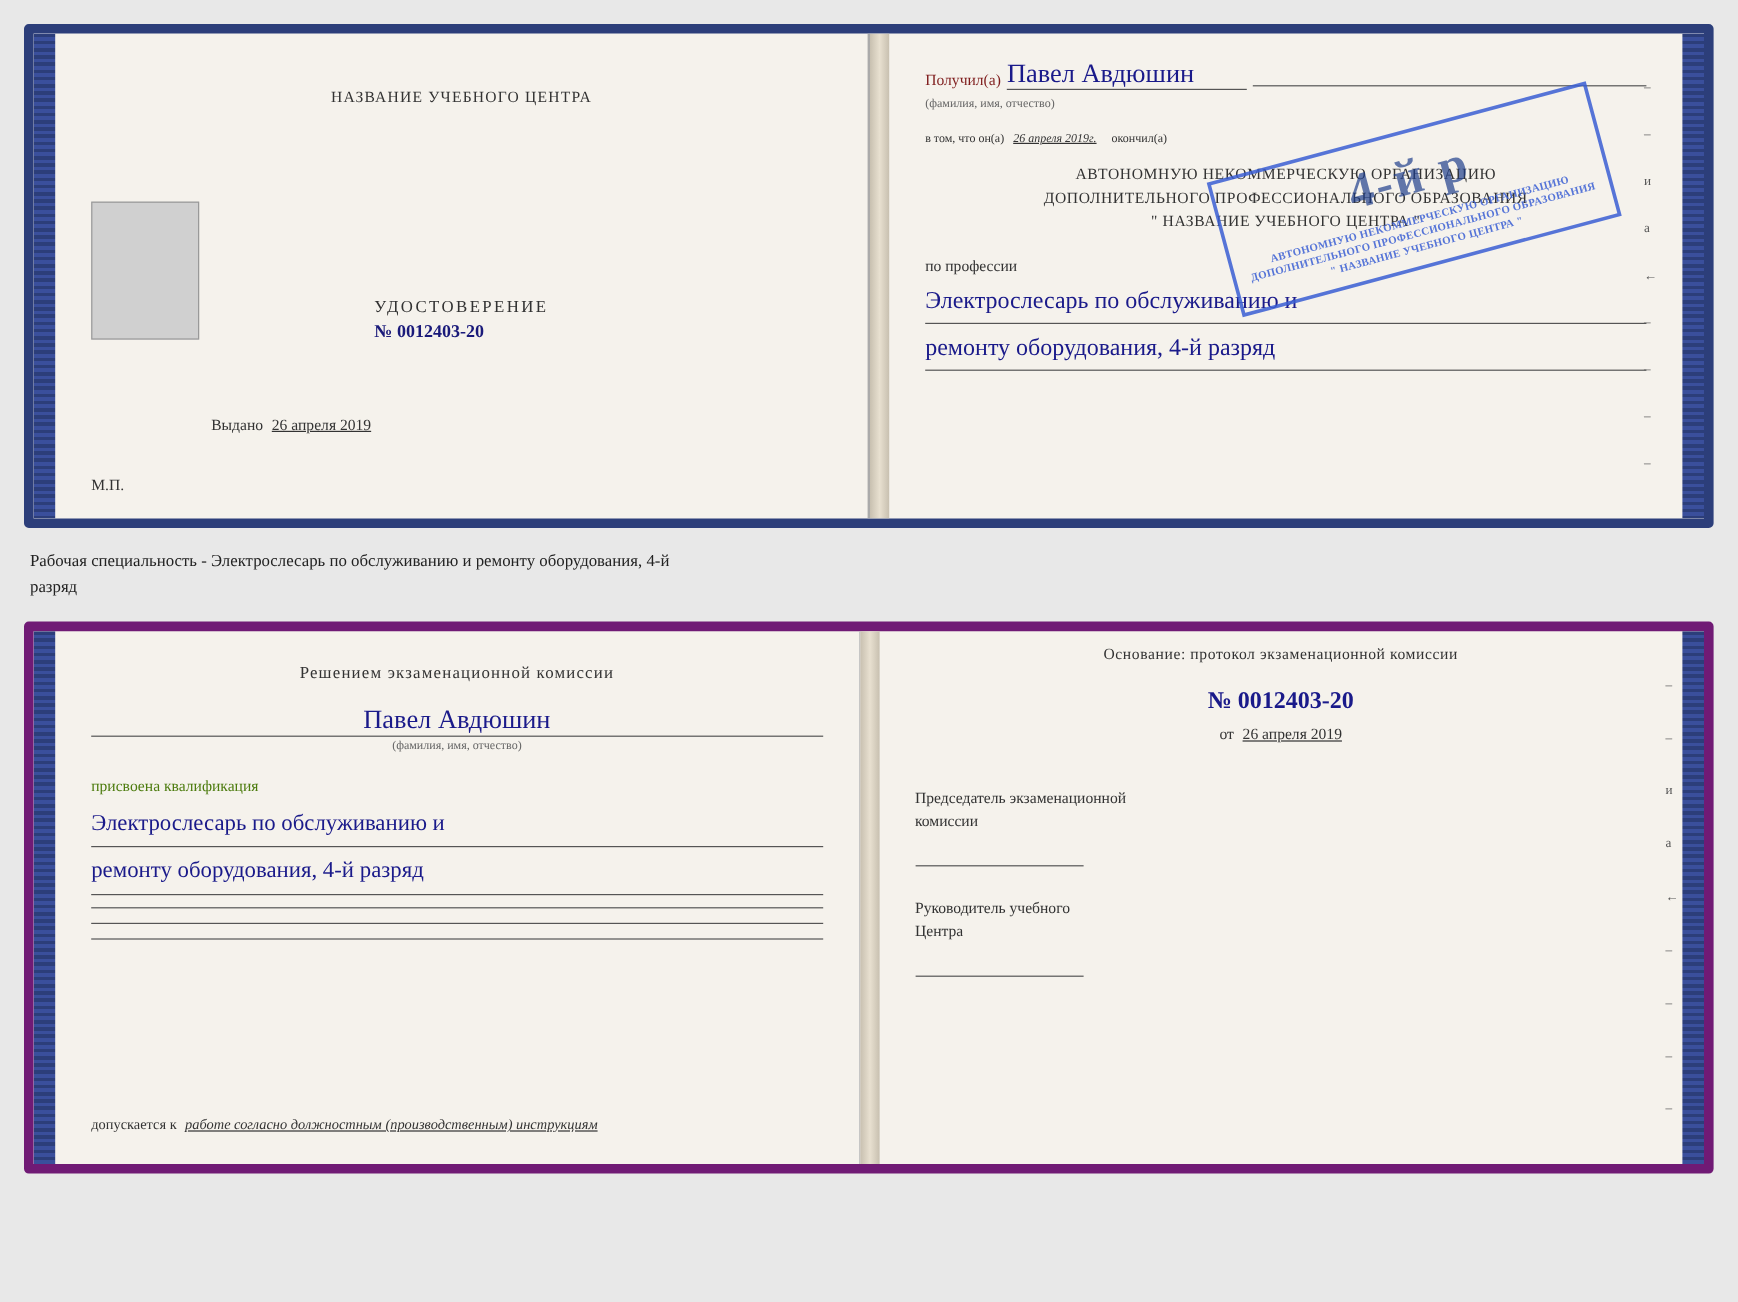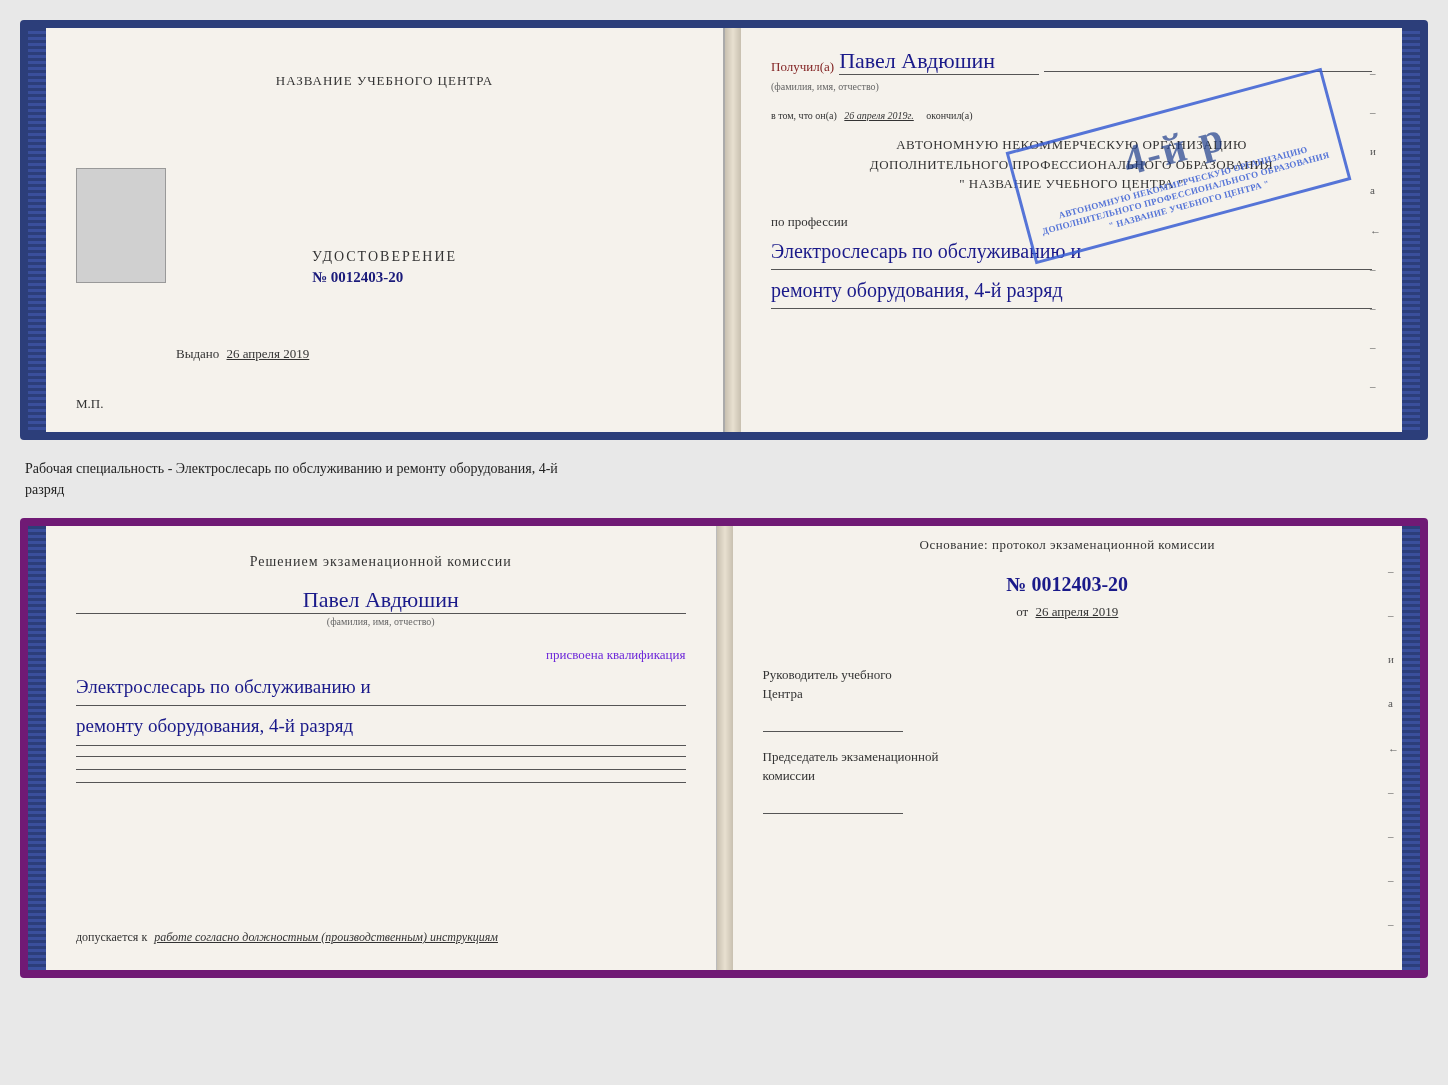--- a/index.html
+++ b/index.html
@@ -297,22 +297,22 @@
       font-size: 22px;
       color: #1a1a8a;
       text-align: center;
       border-bottom: 1px solid #555;
       display: block;
       margin: 5px auto 2px;
     }
 
     .prisvoena-text {
       font-size: 13px;
-      text-align: right;
-      color: #6d28d9;
+      text-align: left;
+      color: #4d7c0f;
       margin: 12px 0 8px;
     }
 
     .qualification-handwritten {
       font-family: 'Segoe Script', 'Brush Script MT', cursive;
       font-size: 19px;
       color: #1a1a8a;
       line-height: 1.7;
     }
 
@@ -497,36 +497,36 @@
     <div class="bottom-doc-right">
       <div class="osnovanie-text">Основание: протокол экзаменационной комиссии</div>
 
       <span class="protocol-number">№ 0012403-20</span>
 
       <div class="ot-date">
         <span>от</span>
         <span style="text-decoration:underline; margin-left:4px;">26 апреля 2019</span>
       </div>
 
+      <div class="podpis-block">
+        <div class="podpis-label">
+          <span>Председатель экзаменационной</span><br>
+          <span>комиссии</span>
+        </div>
+        <span class="signature-line"></span>
+      </div>
+
       <div class="podpis-block" style="margin-top:25px;">
         <div class="podpis-label">
           <span>Руководитель учебного</span><br>
           <span>Центра</span>
         </div>
         <span class="signature-line"></span>
       </div>
 
-      <div class="podpis-block">
-        <div class="podpis-label">
-          <span>Председатель экзаменационной</span><br>
-          <span>комиссии</span>
-        </div>
-        <span class="signature-line"></span>
-      </div>
-
       <div class="right-edge-lines">
         <span class="edge-dash">–</span>
         <span class="edge-dash">–</span>
         <span class="edge-dash">и</span>
         <span class="edge-dash">а</span>
         <span class="edge-dash">←</span>
         <span class="edge-dash">–</span>
         <span class="edge-dash">–</span>
         <span class="edge-dash">–</span>
         <span class="edge-dash">–</span>

